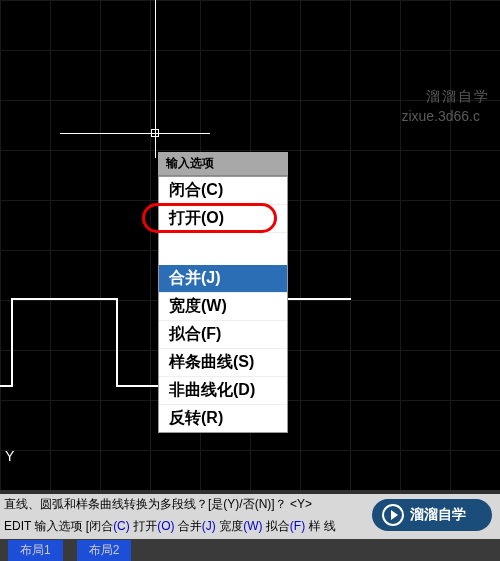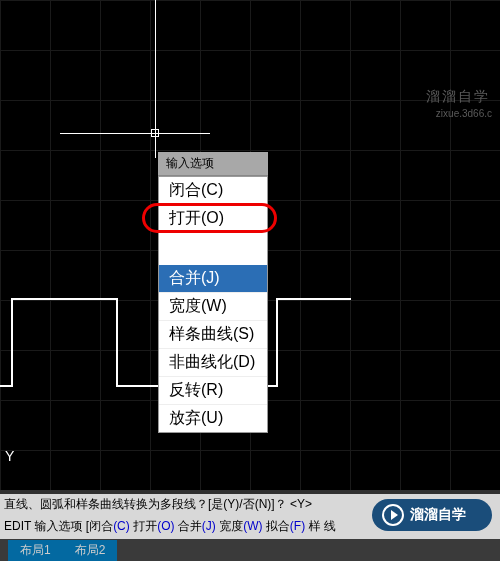--- a/index.html
+++ b/index.html
@@ -71,23 +71,24 @@
       left: 5px;
       top: 448px;
       color: #fff;
       font-size: 14px;
       font-family: Arial;
     }
     .context-menu {
       position: absolute;
       left: 158px;
       top: 152px;
-      width: 110px;
+      width: 130px;
       background: #c4b5fd;
       z-index: 10;
+      font-weight: bold;
     }
     .menu-header {
       background: #a8a8a8;
       color: #000;
       padding: 3px 8px;
       font-size: 12px;
       border-bottom: 1px solid #888;
     }
     .menu-items {
       background: #fff;
@@ -120,24 +121,24 @@
     .watermark {
       position: absolute;
       right: 10px;
       top: 88px;
       color: #5a5a5a;
       font-size: 14px;
       letter-spacing: 2px;
     }
     .watermark2 {
       position: absolute;
-      right: 8px;
+      right: 20px;
       top: 108px;
       color: #5a5a5a;
-      font-size: 10px;
+      font-size: 14px;
     }
     .command-area {
       position: absolute;
       bottom: 0;
       left: 0;
       width: 500px;
       height: 71px;
       background: #303030;
     }
     .cmd-line1 {
@@ -173,22 +174,22 @@
       height: 22px;
       background: #3a3a3a;
       display: flex;
       align-items: center;
       padding-left: 8px;
     }
     .tab {
       color: #ccc;
       font-size: 12px;
       padding: 2px 12px;
-      background: #0369a1;
-      margin-right: 0;
+      background: #1d4ed8;
+      margin-right: 14px;
     }
     .play-badge {
       position: absolute;
       right: 8px;
       bottom: 30px;
       width: 120px;
       height: 32px;
       background: #1a4d7a;
       border-radius: 16px;
       display: flex;
@@ -244,24 +245,24 @@
   <div class="watermark">溜溜自学</div>
   <div class="watermark2">zixue.3d66.c</div>
 
   <div class="context-menu">
     <div class="menu-header">输入选项</div>
     <div class="menu-items">
       <div class="menu-item">闭合(C)</div>
       <div class="menu-item">打开(O)</div>
       <div class="menu-item highlighted">合并(J)</div>
       <div class="menu-item">宽度(W)</div>
+      <div class="menu-item">拟合(F)</div>
       <div class="menu-item">样条曲线(S)</div>
       <div class="menu-item">非曲线化(D)</div>
       <div class="menu-item">反转(R)</div>
-      <div class="menu-item">放弃(U)</div>
     </div>
   </div>
 
   <div class="red-oval"></div>
 </div>
 
 <div class="command-area">
   <div class="cmd-line1">直线、圆弧和样条曲线转换为多段线？[是(Y)/否(N)]？ &lt;Y&gt;</div>
   <div class="cmd-line2">
     <span>EDIT 输入选项 [</span><span>闭合</span><span class="kw">(C)</span> <span>打开</span><span class="kw">(O)</span> <span>合并</span><span class="kw">(J)</span> <span>宽度</span><span class="kw">(W)</span> <span>拟合</span><span class="kw">(F)</span> <span>样</span><span>  线</span>

